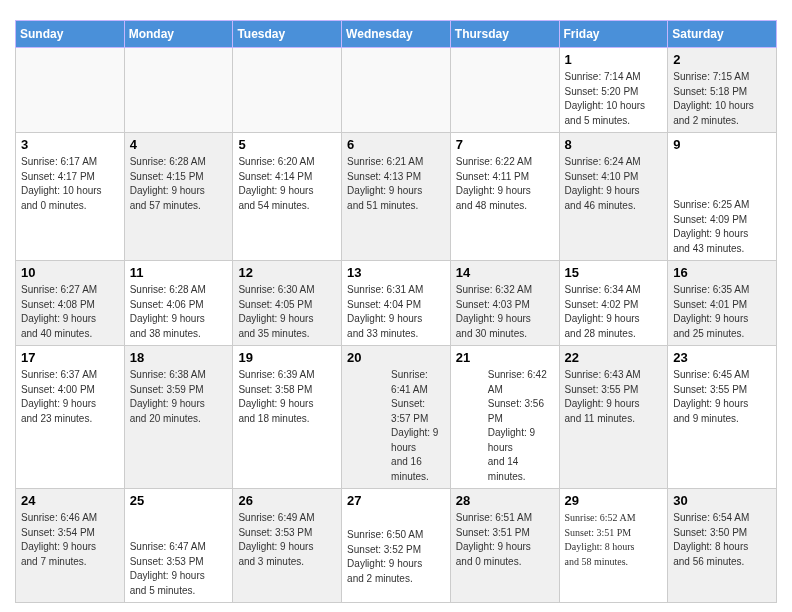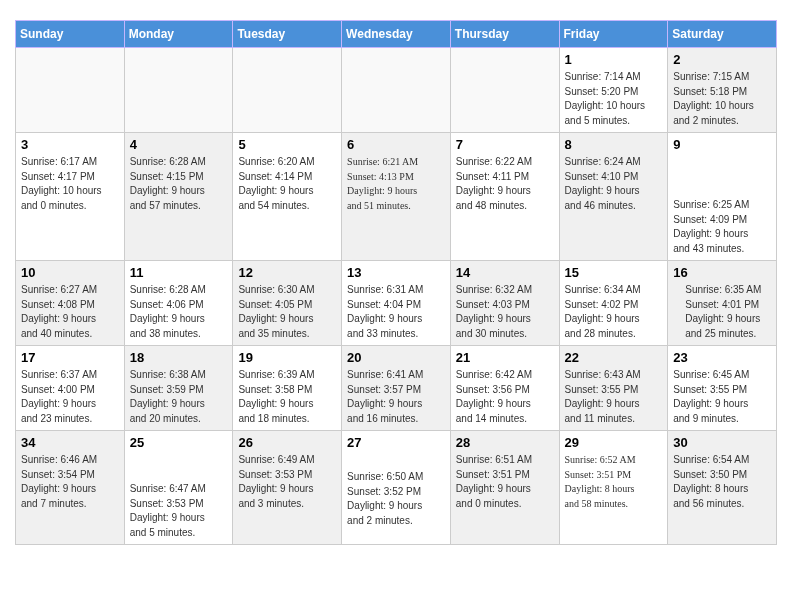--- a/index.html
+++ b/index.html
@@ -93,21 +93,21 @@
           </td>
           <td>
             <div class="day-num">5</div>
             <div class="day-info" style="white-space: pre-line;">Sunrise: 6:20 AM
 Sunset: 4:14 PM
 Daylight: 9 hours
 and 54 minutes.</div>
           </td>
           <td class="shaded">
             <div class="day-num">6</div>
-            <div class="day-info" style="white-space: pre-line; font-family: Liberation Serif, serif;">Sunrise: 6:21 AM
+            <div class="day-info" style="white-space: pre-line;">Sunrise: 6:21 AM
 Sunset: 4:13 PM
 Daylight: 9 hours
 and 51 minutes.</div>
           </td>
           <td>
             <div class="day-num">7</div>
             <div class="day-info" style="white-space: pre-line;">Sunrise: 6:22 AM
 Sunset: 4:11 PM
 Daylight: 9 hours
 and 48 minutes.</div>
@@ -165,21 +165,21 @@
           </td>
           <td>
             <div class="day-num">15</div>
             <div class="day-info" style="white-space: pre-line;">Sunrise: 6:34 AM
 Sunset: 4:02 PM
 Daylight: 9 hours
 and 28 minutes.</div>
           </td>
           <td class="shaded">
             <div class="day-num">16</div>
-            <div class="day-info" style="white-space: pre-line; margin-left: 12px;">Sunrise: 6:35 AM
+            <div class="day-info" style="white-space: pre-line;">Sunrise: 6:35 AM
 Sunset: 4:01 PM
 Daylight: 9 hours
 and 25 minutes.</div>
           </td>
         </tr>
         <tr>
           <td>
             <div class="day-num">17</div>
             <div class="day-info" style="white-space: pre-line;">Sunrise: 6:37 AM
 Sunset: 4:00 PM
@@ -195,28 +195,28 @@
           </td>
           <td>
             <div class="day-num">19</div>
             <div class="day-info" style="white-space: pre-line;">Sunrise: 6:39 AM
 Sunset: 3:58 PM
 Daylight: 9 hours
 and 18 minutes.</div>
           </td>
           <td class="shaded">
             <div class="day-num">20</div>
-            <div class="day-info" style="white-space: pre-line;">Sunrise: 6:41 AM
+            <div class="day-info" style="white-space: pre-line; margin-left: 44px;">Sunrise: 6:41 AM
 Sunset: 3:57 PM
 Daylight: 9 hours
 and 16 minutes.</div>
           </td>
           <td>
             <div class="day-num">21</div>
-            <div class="day-info" style="white-space: pre-line;">Sunrise: 6:42 AM
+            <div class="day-info" style="white-space: pre-line; margin-left: 32px;">Sunrise: 6:42 AM
 Sunset: 3:56 PM
 Daylight: 9 hours
 and 14 minutes.</div>
           </td>
           <td class="shaded">
             <div class="day-num">22</div>
             <div class="day-info" style="white-space: pre-line;">Sunrise: 6:43 AM
 Sunset: 3:55 PM
 Daylight: 9 hours
 and 11 minutes.</div>
@@ -224,21 +224,21 @@
           <td>
             <div class="day-num">23</div>
             <div class="day-info" style="white-space: pre-line;">Sunrise: 6:45 AM
 Sunset: 3:55 PM
 Daylight: 9 hours
 and 9 minutes.</div>
           </td>
         </tr>
         <tr>
           <td class="shaded">
-            <div class="day-num">34</div>
+            <div class="day-num">24</div>
             <div class="day-info" style="white-space: pre-line;">Sunrise: 6:46 AM
 Sunset: 3:54 PM
 Daylight: 9 hours
 and 7 minutes.</div>
           </td>
           <td>
             <div class="day-num">25</div>
             <div class="day-info" style="white-space: pre-line; margin-top: 32px;">Sunrise: 6:47 AM
 Sunset: 3:53 PM
 Daylight: 9 hours

